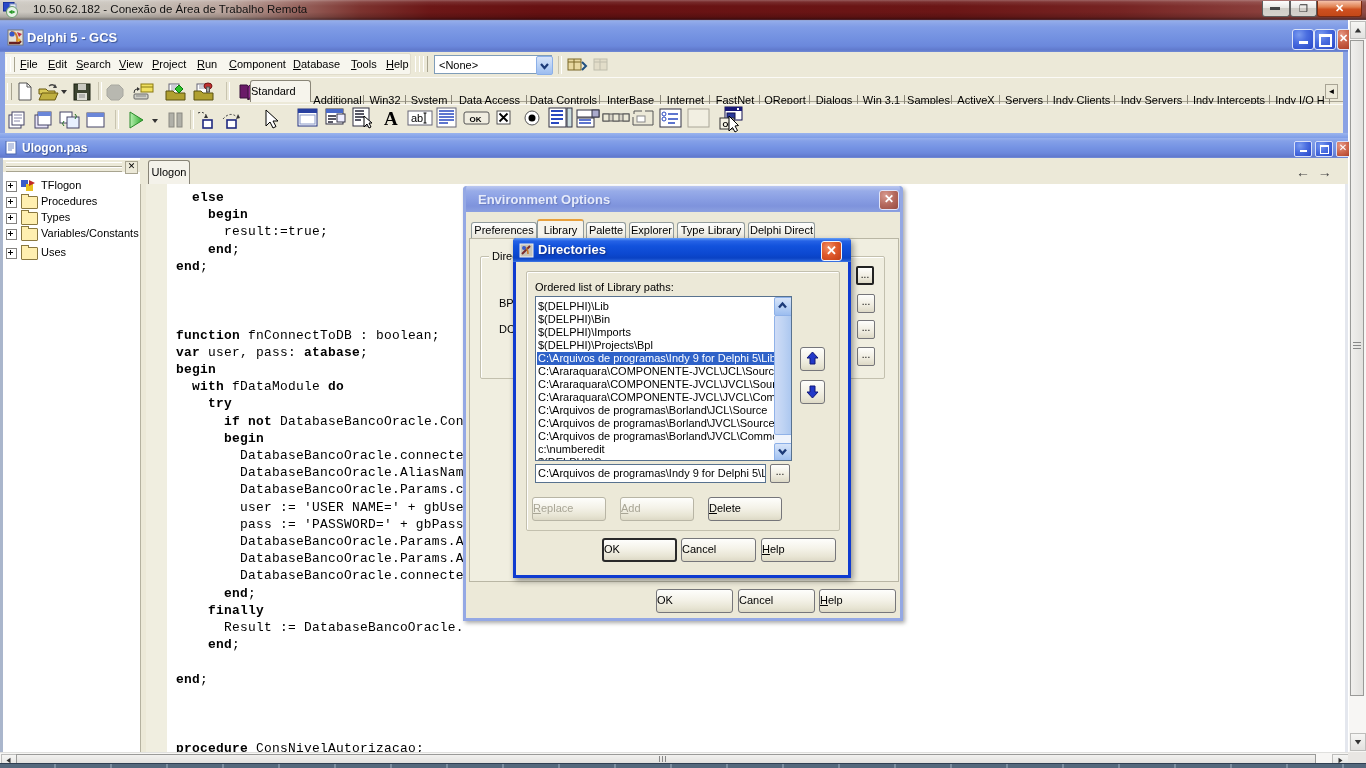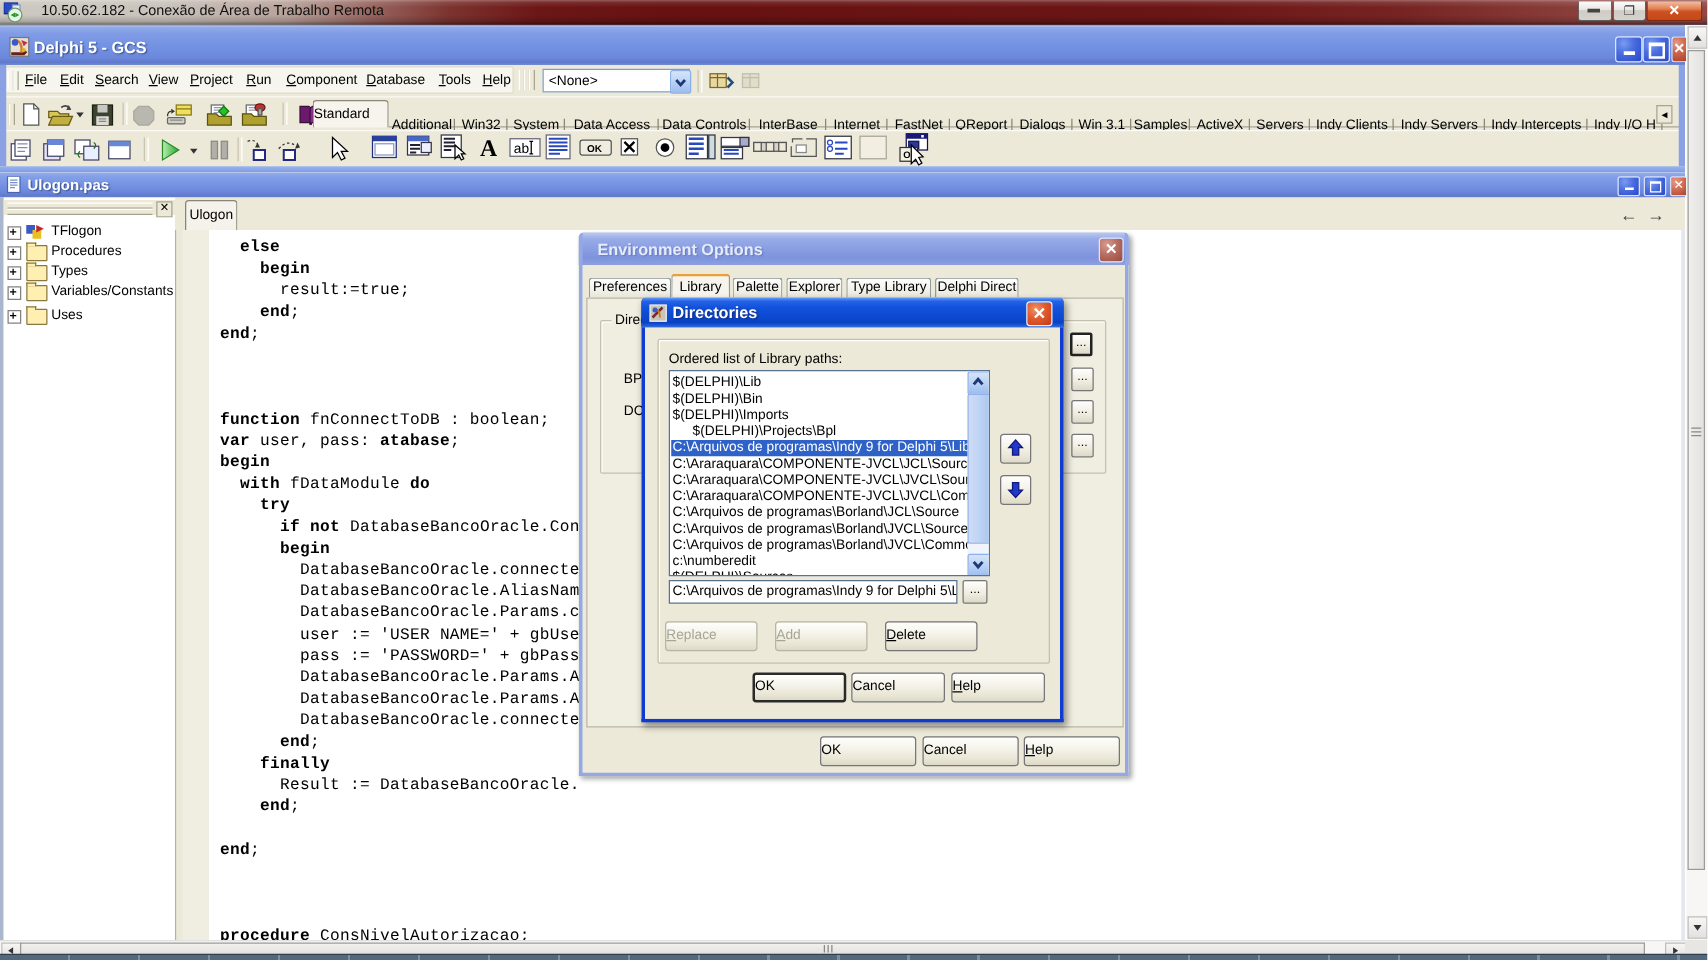--- a/index.html
+++ b/index.html
@@ -623,21 +623,21 @@
       <div id="dirclose">
           <div class="xmark" style="font-size:13px;line-height:17px;">✕</div>
         </div>
     </div>
     <div class="gbox" style="left:10px;top:33px;width:312px;height:258px;"></div>
     <div class="abs" style="left:19px;top:43px;font-size:11px;">Ordered list of Library paths:</div>
     <div id="listbox">
       <div class="li" style="top:3px;">$(DELPHI)\Lib</div>
       <div class="li" style="top:16px;">$(DELPHI)\Bin</div>
       <div class="li" style="top:29px;">$(DELPHI)\Imports</div>
-      <div class="li" style="top:42px;margin-left:16px;">$(DELPHI)\Projects\Bpl</div>
+      <div class="li" style="top:42px;">$(DELPHI)\Projects\Bpl</div>
       <div class="li sel" style="top:55px;width:237px;">C:\Arquivos de programas\Indy 9 for Delphi 5\Lib</div>
       <div class="li" style="top:68px;">C:\Araraquara\COMPONENTE-JVCL\JCL\Source</div>
       <div class="li" style="top:81px;">C:\Araraquara\COMPONENTE-JVCL\JVCL\Sour</div>
       <div class="li" style="top:94px;">C:\Araraquara\COMPONENTE-JVCL\JVCL\Com</div>
       <div class="li" style="top:107px;">C:\Arquivos de programas\Borland\JCL\Source</div>
       <div class="li" style="top:120px;">C:\Arquivos de programas\Borland\JVCL\Source</div>
       <div class="li" style="top:133px;">C:\Arquivos de programas\Borland\JVCL\Commo</div>
       <div class="li" style="top:146px;">c:\numberedit</div>
       <div class="li" style="top:159px;">$(DELPHI)\Sources</div>
 

